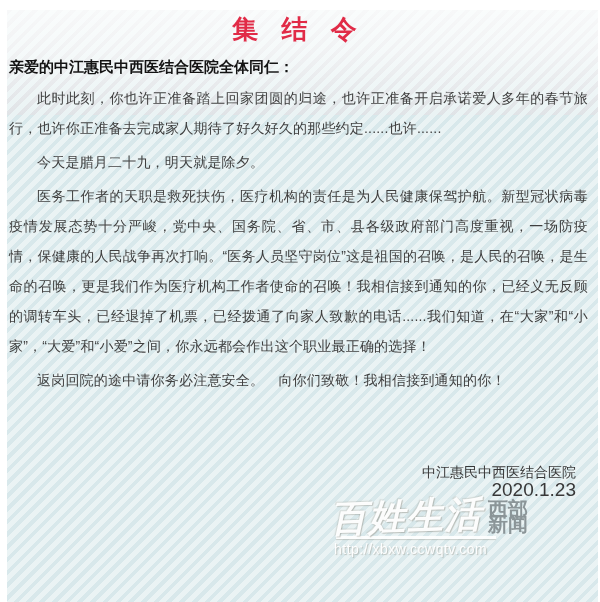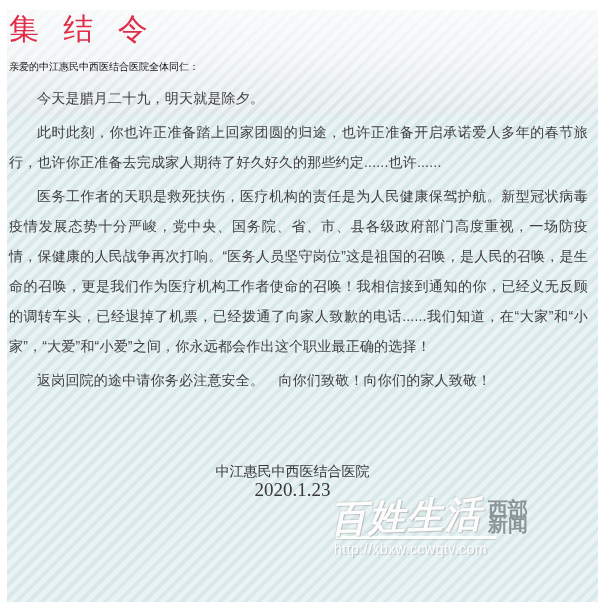--- a/index.html
+++ b/index.html
@@ -29,28 +29,29 @@
       repeating-linear-gradient(135deg, rgba(246,216,220,0.28) 0px, rgba(246,216,220,0.28) 4px, rgba(255,255,255,0) 4px, rgba(255,255,255,0) 9px);
     pointer-events:none;
   }
   .content{
     position:relative;
     padding:2px 10px 0 2px;
     z-index:2;
   }
   .doc-title{
     margin:2px 0 6px 0;
-    font-size:30px;
-    font-weight:normal;
+    text-align:center;
+    font-size:26px;
+    font-weight:bold;
     letter-spacing:8px;
     line-height:30px;
   }
   .salutation{
-    font-size:10px;
-    font-weight:normal;
+    font-size:15px;
+    font-weight:bold;
     color:#141414;
     line-height:20px;
     margin:13px 0 6px 0;
   }
   .body-text p{
     margin:0 0 4px 0;
     font-size:14px;
     line-height:30px;
     color:#3f3f3f;
     text-indent:2em;
@@ -99,24 +100,23 @@
     margin-left:4px;
     font-size:14px;
     font-weight:normal;
     color:rgba(255,255,255,0.95);
     letter-spacing:0.5px;
     text-shadow:1px 1px 1px rgba(150,150,140,0.5);
     white-space:nowrap;
   }
   .sign-block{
     position:relative;
-    text-align:center;
+    text-align:right;
     padding-right:12px;
     z-index:2;
-    font-family:Liberation Serif, serif;
   }
   .signature{
     margin-top:68px;
     font-size:14px;
     color:#383838;
     line-height:18px;
   }
   .datestamp{
     font-size:19px;
     color:#383838;
@@ -127,24 +127,24 @@
 <body>
 
 <div class="paper">
   <div class="content">
 
     <h1 class="doc-title" style="color: rgb(225, 43, 71);">集 结 令</h1>
 
     <div class="salutation">亲爱的中江惠民中西医结合医院全体同仁：</div>
 
     <div class="body-text">
+      <p>此时此刻，你也许正准备踏上回家团圆的归途，也许正准备开启承诺爱人多年的春节旅行，也许你正准备去完成家人期待了好久好久的那些约定......也许......</p>
       <p>今天是腊月二十九，明天就是除夕。</p>
-      <p>此时此刻，你也许正准备踏上回家团圆的归途，也许正准备开启承诺爱人多年的春节旅行，也许你正准备去完成家人期待了好久好久的那些约定......也许......</p>
       <p>医务工作者的天职是救死扶伤，医疗机构的责任是为人民健康保驾护航。新型冠状病毒疫情发展态势十分严峻，党中央、国务院、省、市、县各级政府部门高度重视，一场防疫情，保健康的人民战争再次打响。“医务人员坚守岗位”这是祖国的召唤，是人民的召唤，是生命的召唤，更是我们作为医疗机构工作者使命的召唤！我相信接到通知的你，已经义无反顾的调转车头，已经退掉了机票，已经拨通了向家人致歉的电话......我们知道，在“大家”和“小家”，“大爱”和“小爱”之间，你永远都会作出这个职业最正确的选择！</p>
-      <p>返岗回院的途中请你务必注意安全。　向你们致敬！向你们的家人致敬！</p>
+      <p>返岗回院的途中请你务必注意安全。　向你们致敬！我相信接到通知的你！</p>
     </div>
 
     <div class="sign-block">
       <div class="signature">中江惠民中西医结合医院</div>
       <div class="datestamp">2020.1.23</div>
     </div>
   </div>
 
   <div class="watermark">
     <div class="wm-row">

